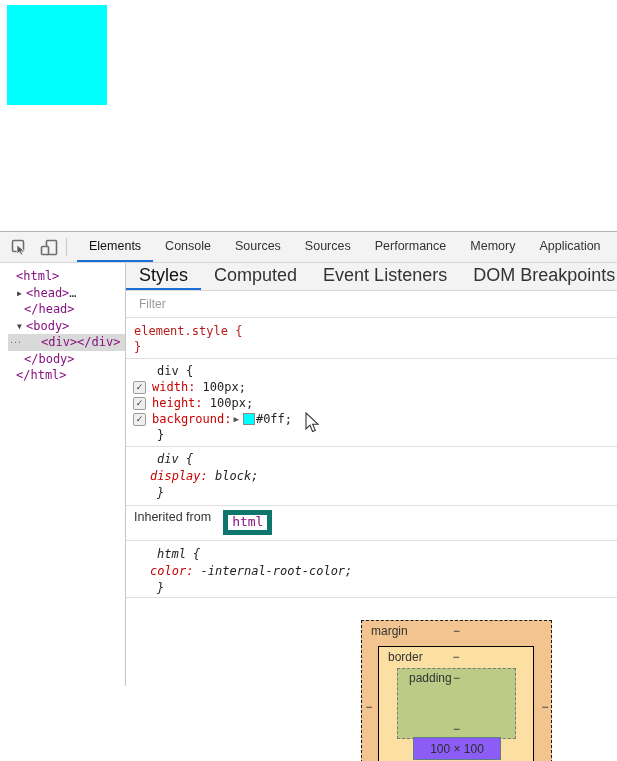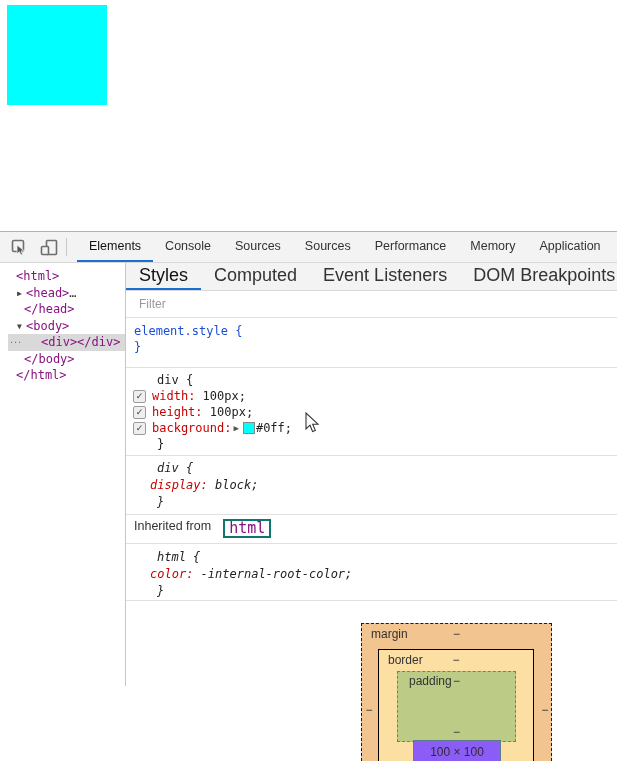--- a/index.html
+++ b/index.html
@@ -35,34 +35,34 @@
 
   
   .styles-panel{flex:1;border-left:1px solid #c6c6c6;display:flex;flex-direction:column;min-width:0;background:#fff;}
   .sp-tabs{height:28px;min-height:28px;background:#f3f3f3;border-bottom:1px solid #d8d8d8;display:flex;box-sizing:border-box;}
   .sp-tab{padding:0 13px;display:flex;align-items:center;color:#333;font-size:18px;white-space:nowrap;border-bottom:2px solid transparent;box-sizing:border-box;}
   .sp-tab.selected{border-bottom-color:#1a6fd4;color:#111;}
   .sp-filter{height:27px;min-height:27px;border-bottom:1px solid #e0e0e0;display:flex;align-items:center;padding-left:13px;color:#999;font-size:12px;box-sizing:border-box;}
 
   .sec{border-bottom:1px solid #e0e0e0;font-family:"DejaVu Sans Mono",monospace;font-size:12px;color:#222;}
   .code-line{white-space:pre;line-height:16px;padding-left:8px;}
-  .sec-elstyle{padding:5px 0 12px;color:#1d4ed8;}
+  .sec-elstyle{padding:5px 0 3px;color:#b91c1c;}
   .sec-rule{padding:4px 0 3px;}
   .sec-rule .code-line{line-height:16px;margin-left:23px;}
   .prop-line{display:flex;align-items:center;line-height:16px;padding-left:7px;white-space:pre;}
   .prop-name{color:#c80000;}
   .prop-val{color:#222;}
   .checkbox{width:11px;height:11px;min-width:11px;border:1px solid #9b9b9b;border-radius:2px;background:#efefef;margin-right:6px;display:flex;align-items:center;justify-content:center;font-size:9px;color:#3c3c3c;font-family:"Liberation Sans",sans-serif;}
   .expand-arrow{color:#545454;font-size:9px;margin:0 4px 0 2px;font-style:normal;}
   .swatch{width:10px;height:10px;min-width:10px;border:1px solid #888;display:inline-block;margin-right:1px;}
   .sec-italic{font-style:italic;}
   .prop-indent{padding-left:24px;}
 
   .sec-inherited{font-family:"Liberation Sans",sans-serif;font-size:12.5px;color:#333;padding:4px 8px 5px;display:flex;gap:12px;}
-  .tag-chip{font-family:"DejaVu Sans Mono",monospace;font-size:15px;color:#881280;border:2px solid #0f766e;padding:0 4px 1px;line-height:14px;background:#fff;}
+  .tag-chip{font-family:"DejaVu Sans Mono",monospace;font-size:13px;color:#881280;border:5px solid #0f766e;padding:0 4px 1px;line-height:14px;background:#fff;}
 
   
   .sec-boxmodel{flex:1;border-bottom:none;position:relative;font-family:"Liberation Sans",sans-serif;}
   .bm-box{position:absolute;box-sizing:border-box;}
   .bm-margin{left:235px;top:22px;width:191px;height:153px;border:1px dashed #1a1a1a;}
   .bm-border{left:16px;top:25px;width:156px;height:116px;border:1px solid #000;}
   .bm-padding{left:18px;top:21px;width:119px;height:71px;border:1px dashed #7a7a7a;}
   .bm-content{left:15px;top:24px;width:88px;height:23px;border:1px solid #5f7c8a;display:flex;align-items:center;justify-content:center;font-size:12px;color:#2e2e2e;}
   .bm-label{position:absolute;left:9px;top:3px;font-size:12px;color:#333;}
   .bm-topdash{position:absolute;top:3px;left:0;right:0;text-align:center;font-size:12px;color:#333;}

